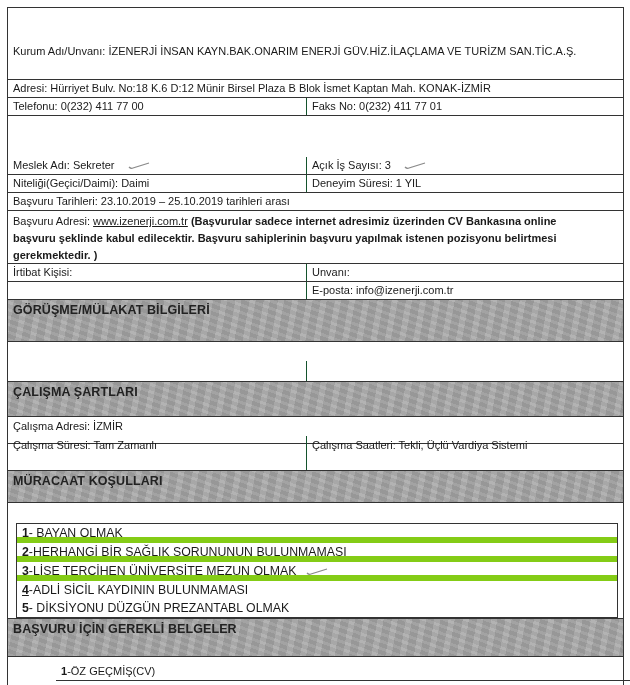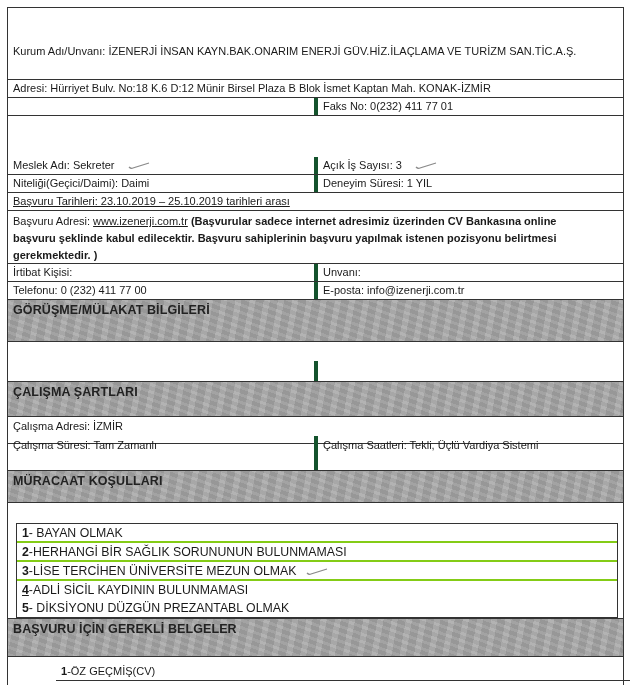--- a/index.html
+++ b/index.html
@@ -15,46 +15,47 @@
     .row { position: absolute; left: 0; width: 615px; box-sizing: border-box; border-bottom: 1px solid #333; }
     .hdr {
       background: #a9a9a9;
       background-image:
         repeating-linear-gradient(100deg, rgba(255,255,255,0.08) 0 6px, rgba(0,0,0,0.06) 6px 14px),
         repeating-linear-gradient(20deg, rgba(255,255,255,0.05) 0 3px, rgba(0,0,0,0.05) 3px 7px);
     }
     .hdr span { position: absolute; left: 5px; top: 3px; font-size: 12.5px; font-weight: bold; color: #222; letter-spacing: 0.1px; }
     .cell { position: absolute; top: 0; bottom: 0; box-sizing: border-box; padding: 2px 5px; font-size: 11px; line-height: 17px; white-space: nowrap; }
     .cell.l { left: 0; }
-    .cell.r { left: 306px; border-left: 4px solid #14532d; }
+    .cell.r { left: 298px; border-left: 1px solid #14532d; }
     .cell.wrap { white-space: normal; }
     b.strong { font-weight: bold; }
     .link { text-decoration: underline; }
     .check { display: inline-block; width: 22px; height: 8px; margin-left: 10px; vertical-align: middle; }
     .list {
       position: absolute; left: 8px; top: 515px; width: 602px; height: 95px;
       border: 1px solid #333; box-sizing: border-box;
     }
-    .li { position: absolute; left: 0; right: 0; height: 19px; box-sizing: border-box; border-bottom: 2px solid #84cc16; padding: 1px 5px; font-size: 12.3px; line-height: 17px; white-space: nowrap; }
+    .li { position: absolute; left: 0; right: 0; height: 19px; box-sizing: border-box; border-bottom: 6px solid #84cc16; padding: 1px 5px; font-size: 12.3px; line-height: 17px; white-space: nowrap; }
     .li.nob { border-bottom: none; }
     .li .n { font-weight: bold; }
     .li .n.u { text-decoration: underline; }
   </style>
 </head>
 <body>
 
 <div class="doc">
 
   <div class="row" style="top:33px;height:39px;">
     <div class="cell l wrap" style="right:0;padding-right:40px;">Kurum Adı/Unvanı: İZENERJİ İNSAN KAYN.BAK.ONARIM ENERJİ GÜV.HİZ.İLAÇLAMA VE TURİZM SAN.TİC.A.Ş.</div>
   </div>
   <div class="row" style="top:72px;height:18px;">
     <div class="cell l" style="padding-top:0;">Adresi: Hürriyet Bulv. No:18 K.6 D:12 Münir Birsel Plaza B Blok İsmet Kaptan Mah. KONAK-İZMİR</div>
   </div>
   <div class="row" style="top:90px;height:18px;">
+    <div class="cell l" style="padding-top:0;">Telefonu: 0(232) 411 77 00</div>
     <div class="cell r" style="padding-top:0;">Faks No: 0(232) 411 77 01</div>
   </div>
 
   <div class="row" style="top:149px;height:18px;">
     <div class="cell l" style="padding-top:0;">
       <span>Meslek Adı:  Sekreter</span>
       <svg class="check" viewBox="0 0 22 8">
           <path d="M1 5 Q3 7 5 6 L21 1" stroke="#8a8a8a" stroke-width="1.3" fill="none"></path>
         </svg>
     </div>
@@ -63,31 +64,30 @@
       <svg class="check" viewBox="0 0 22 8">
           <path d="M1 5 Q3 7 5 6 L21 1" stroke="#8a8a8a" stroke-width="1.3" fill="none"></path>
         </svg>
     </div>
   </div>
   <div class="row" style="top:167px;height:18px;">
     <div class="cell l" style="padding-top:0;">Niteliği(Geçici/Daimi): Daimi</div>
     <div class="cell r" style="padding-top:0;">Deneyim Süresi: 1 YIL</div>
   </div>
   <div class="row" style="top:185px;height:18px;">
-    <div class="cell l" style="padding-top:0;text-decoration:underline;">Başvuru Tarihleri: 23.10.2019 – 25.10.2019 tarihleri arası</div>
+    <div class="cell l" style="padding-top:0;">Başvuru Tarihleri: 23.10.2019 – 25.10.2019 tarihleri arası</div>
   </div>
   <div class="row" style="top:203px;height:53px;">
     <div class="cell l wrap" style="right:0;padding-right:30px;"><span>Başvuru Adresi:  </span><span class="link">www.izenerji.com.tr</span><b class="strong">  (Başvurular sadece internet adresimiz üzerinden CV Bankasına online başvuru şeklinde kabul edilecektir. Başvuru sahiplerinin başvuru yapılmak istenen pozisyonu belirtmesi gerekmektedir. )</b></div>
   </div>
   <div class="row" style="top:256px;height:18px;">
     <div class="cell l" style="padding-top:0;">İrtibat Kişisi:</div>
     <div class="cell r" style="padding-top:0;">Unvanı:</div>
   </div>
   <div class="row" style="top:274px;height:18px;">
-    <div class="cell l" style="padding-top:0;">Telefonu: 0 (232) 411 77 00</div>
     <div class="cell r" style="padding-top:0;">E-posta: info@izenerji.com.tr</div>
   </div>
 
   <div class="row hdr" style="top:292px;height:42px;">
     <span>GÖRÜŞME/MÜLAKAT BİLGİLERİ</span>
   </div>
   <div class="row" style="top:353px;height:21px;">
     <div class="cell l"></div>
     <div class="cell r"></div>
   </div>

